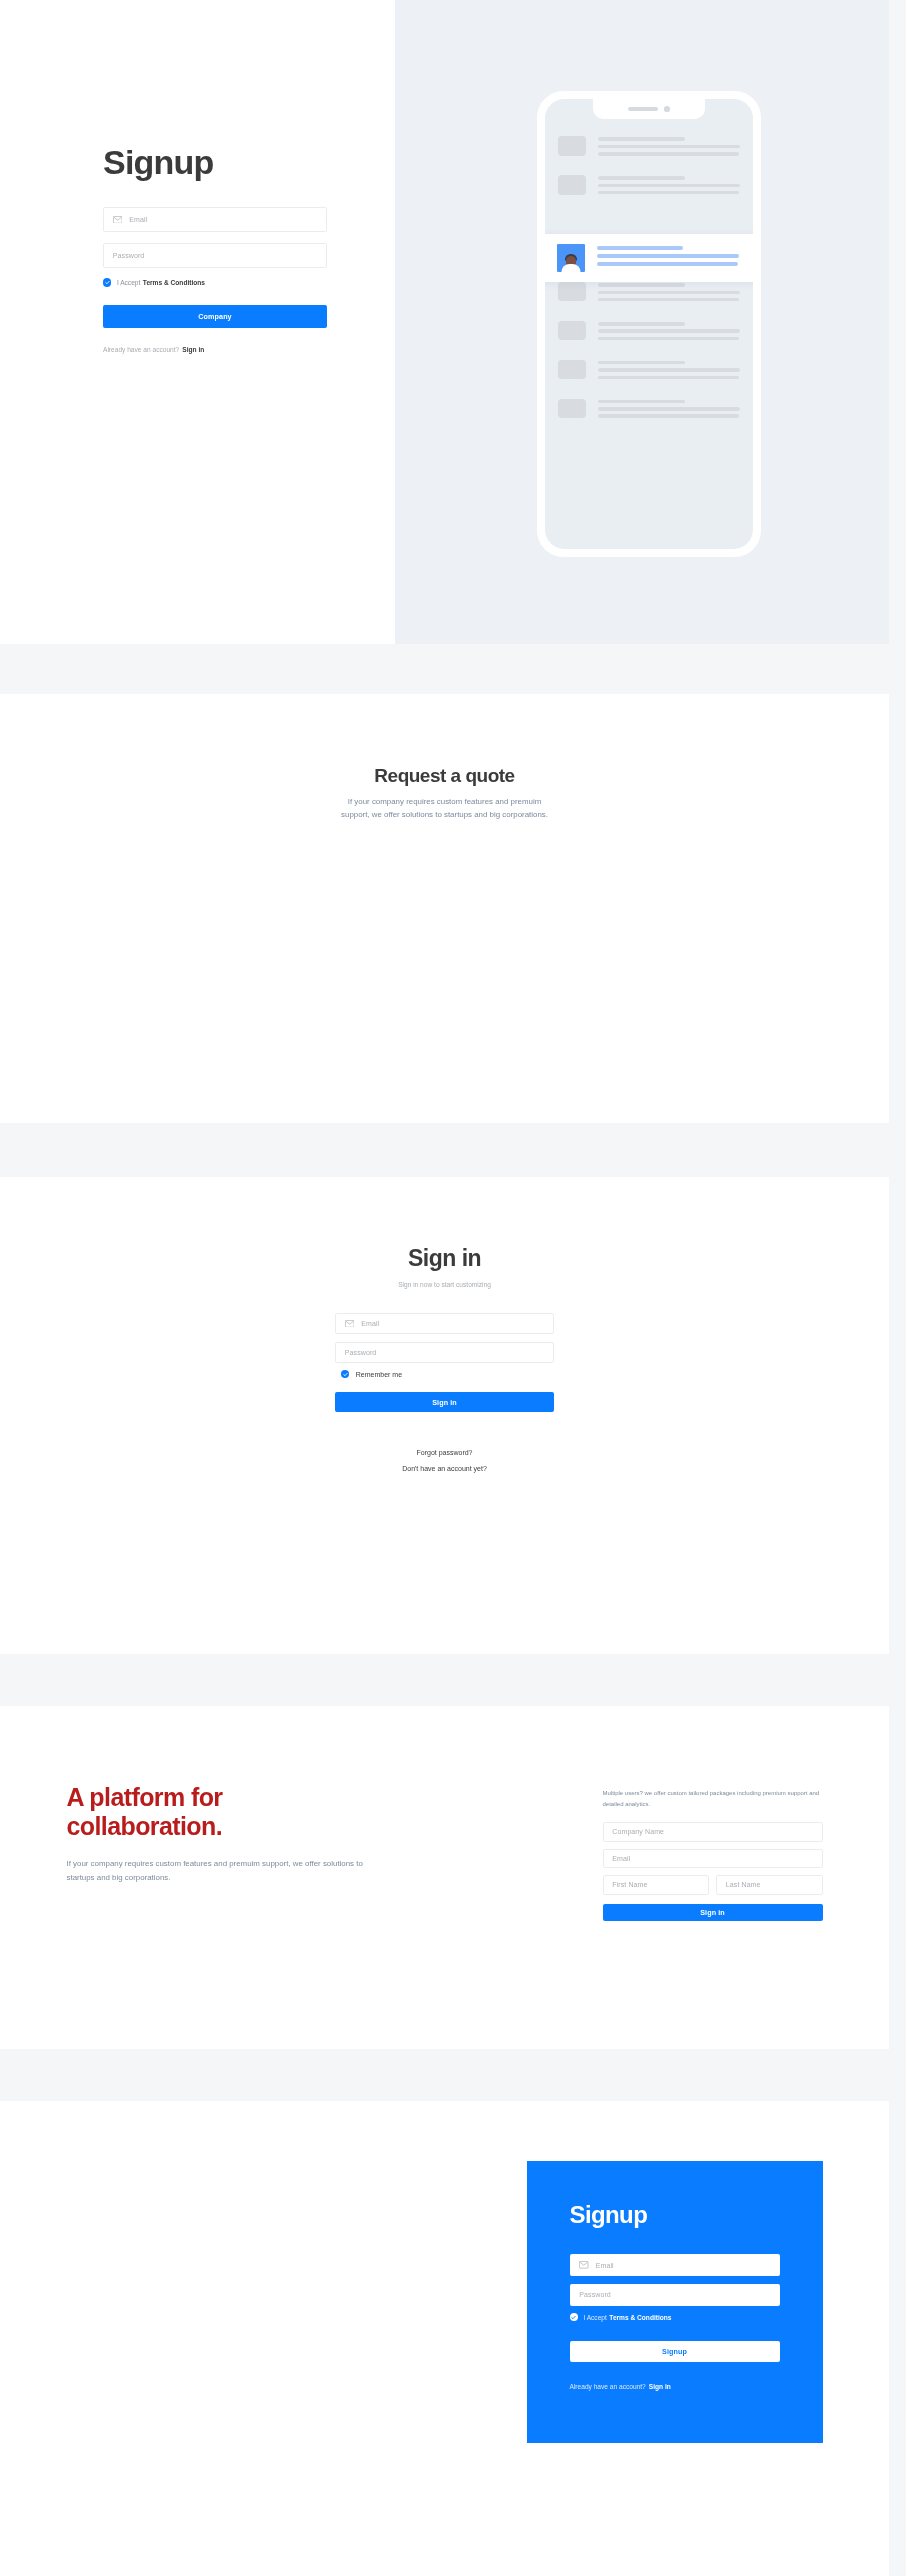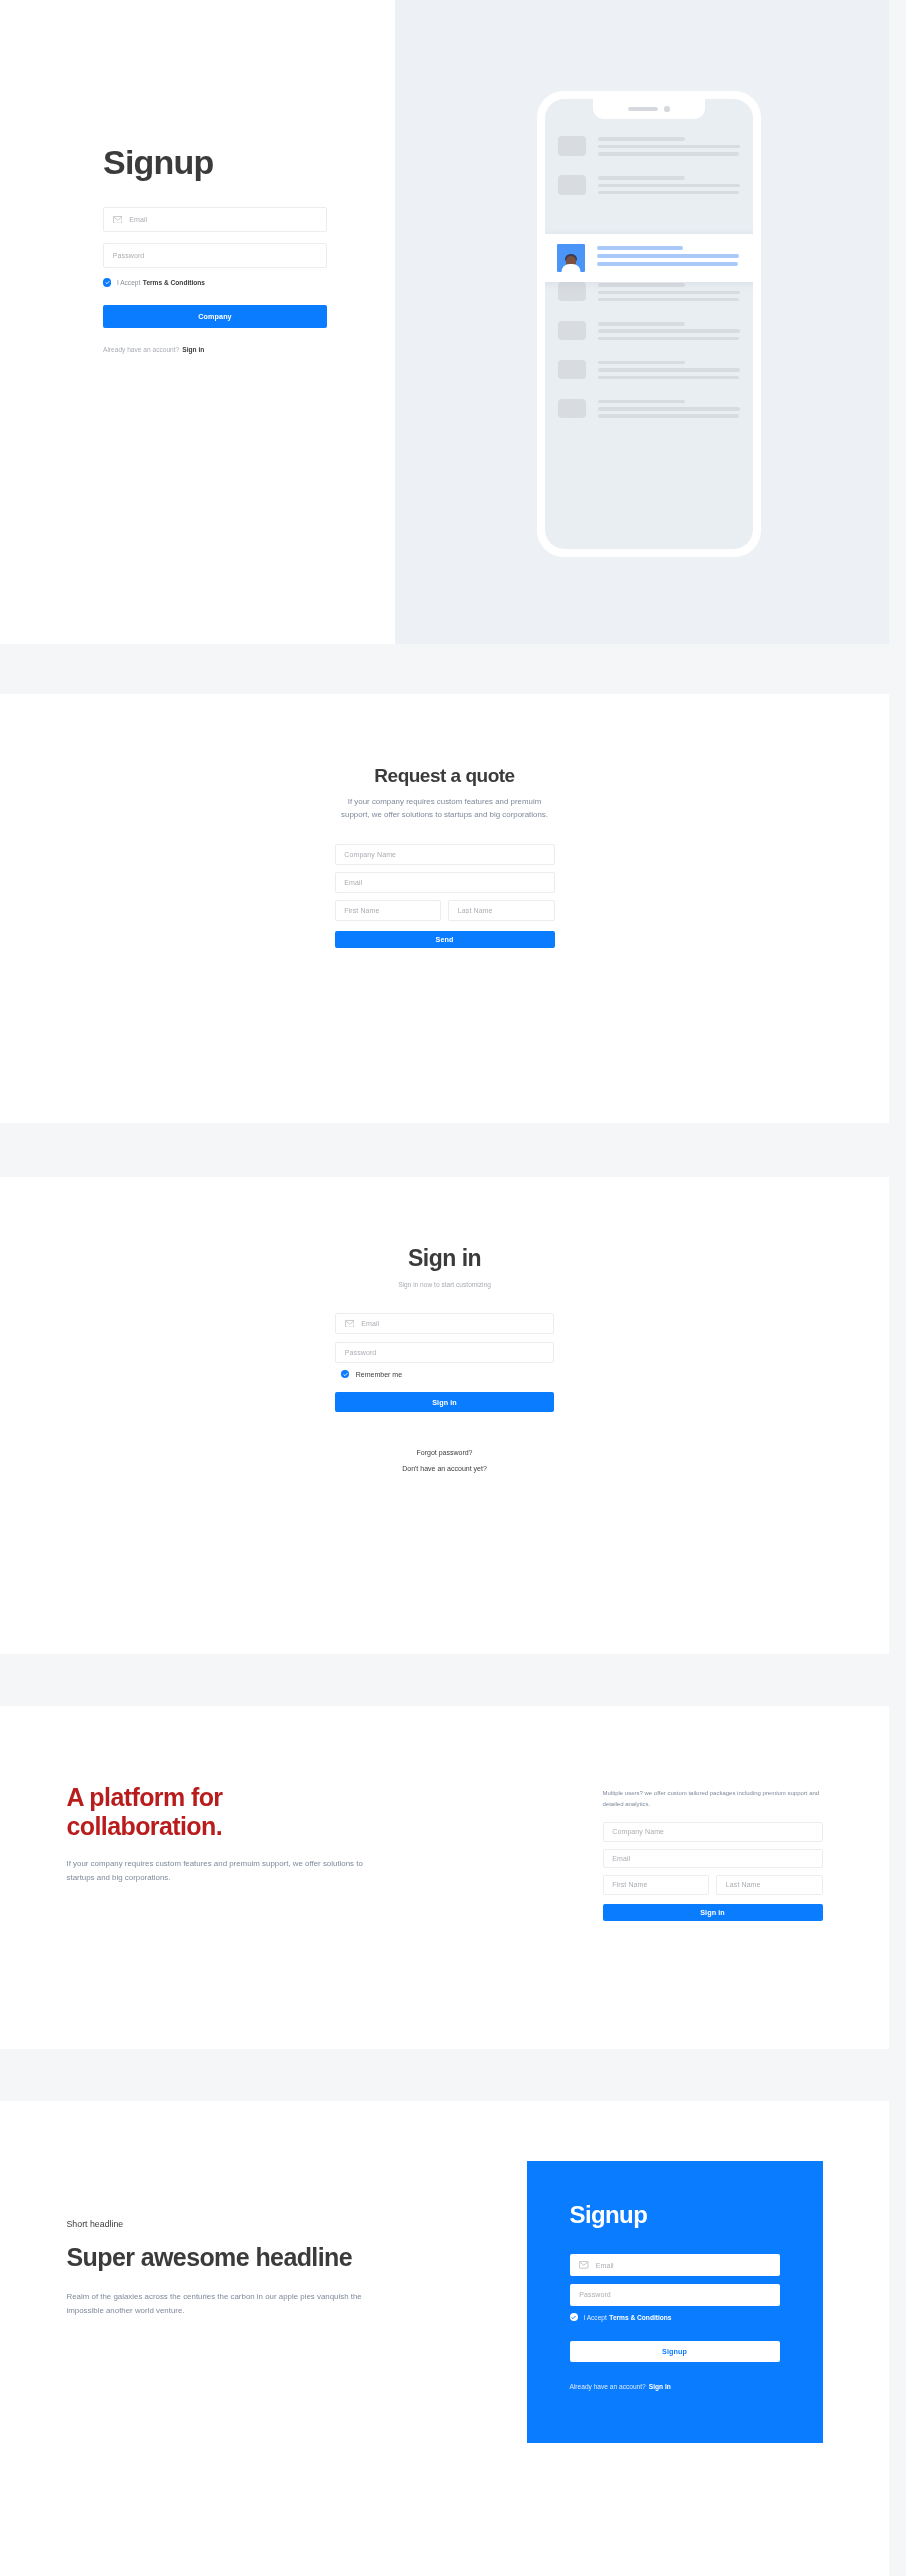--- a/index.html
+++ b/index.html
@@ -296,37 +296,20 @@
       </div>
     </div>
   </section>
 
   <div class="gap" style="height:50px"></div>
 
   <section class="section" id="sec2">
     <div class="inner">
       <div class="title">Request a quote</div>
       <div class="sub">If your company requires custom features and premuim support, we offer solutions to startups and big corporations.</div>
-      <div class="form">
-        <div class="field">
-            <span class="ph">Company Name</span>
-          </div>
-        <div class="field">
-            <span class="ph">Email</span>
-          </div>
-        <div class="two">
-          <div class="field">
-              <span class="ph">First Name</span>
-            </div>
-          <div class="field">
-              <span class="ph">Last Name</span>
-            </div>
-        </div>
-        <button class="btn">Send</button>
-      </div>
     </div>
   </section>
 
   <div class="gap" style="height:54px"></div>
 
   <section class="section" id="sec3">
     <div class="inner">
       <div class="title">Sign in</div>
       <div class="sub">Sign in now to start customizing</div>
       <div class="form">
@@ -385,25 +368,20 @@
         </div>
         <button class="btn">Sign in</button>
       </div>
     </div>
   </section>
 
   <div class="gap" style="height:52px"></div>
 
   <section class="section" id="sec5">
     <div class="inner">
-      <div class="col-l">
-        <div class="kicker">Short headline</div>
-        <div class="title">Super awesome headline</div>
-        <div class="body">Realm of the galaxies across the centuries the carbon in our apple pies vanquish the impossible another world venture.</div>
-      </div>
 
       <div class="card">
         <div class="title2">Signup</div>
 
         <div class="field">
           <span class="mail-ico">
             <svg width="9.4" height="7.6" viewBox="0 0 15 12">
                 <rect x=".6" y=".6" width="13.8" height="10.8" rx="1.2" fill="none" stroke="#b0b4b9" stroke-width="1.2"></rect>
                 <path d="M1 1.6 7.5 6.6 14 1.6" fill="none" stroke="#b0b4b9" stroke-width="1.2"></path>
               </svg>

